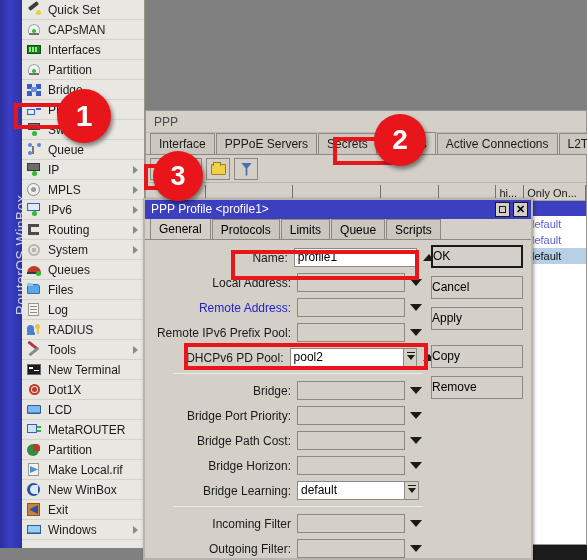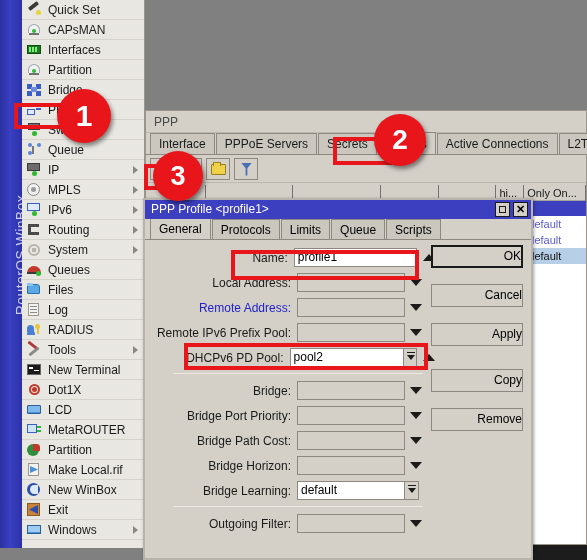--- a/index.html
+++ b/index.html
@@ -245,22 +245,22 @@
     width:15px; height:19px; background:#d4d0c8; border:1px solid #8d8980;
     margin-left:-1px; position:relative;
   }
   .spin .dcar{position:absolute;left:3px;top:6px;width:0;height:0;border-left:4px solid transparent;border-right:4px solid transparent;border-top:5px solid #1a1a1a;}
   .spin .bar{position:absolute;left:3px;top:3px;width:8px;height:1px;background:#1a1a1a;}
   .upcar { margin-left:6px; width:0;height:0;border-left:6px solid transparent;border-right:6px solid transparent;border-bottom:7px solid #1a1a1a;}
   .sep { height:1px; background:#b0aca3; margin:5px 12px 6px 28px; border-bottom:1px solid #eceae5;}
 
   .btn-col { position:absolute; right:8px; top:4px; width:92px; }
   .act-btn {
-    width:92px; height:23px; line-height:21px; text-align:right;
-    background:#d4d0c8; border:1px solid #8d8980; font-size:12px; margin-bottom:16px;
+    width:92px; height:23px; line-height:21px; text-align:left;
+    background:#d4d0c8; border:1px solid #8d8980; font-size:12px; margin-bottom:8px;
     color:#000;
   }
   .act-btn.primary { border:2px solid #1a1a1a; line-height:19px; }
   .gap { height:7px; }
 
   
   .redbox { position:absolute; border:4px solid #e8161b; }
   .badge {
     position:absolute; border-radius:50%; background:#e8161b; color:#fff;
     font-weight:bold; text-align:center; font-family:"Liberation Sans", sans-serif;
@@ -624,20 +624,25 @@
           <div class="row">
             <div class="lab">Bridge Learning:</div>
             <div class="fld">default</div>
             <span class="spin">
               <span class="bar"></span>
               <span class="dcar"></span>
             </span>
           </div>
           <div class="sep"></div>
           <div class="row">
+            <div class="lab">Incoming Filter</div>
+            <div class="fld dim"></div>
+            <span class="caret"></span>
+          </div>
+          <div class="row">
             <div class="lab">Outgoing Filter:</div>
             <div class="fld dim"></div>
             <span class="caret"></span>
           </div>
         </div>
 
       <div class="btn-col" id="btn-col">
           <div class="act-btn primary">OK</div>
           <div class="act-btn">Cancel</div>
           <div class="act-btn">Apply</div>

